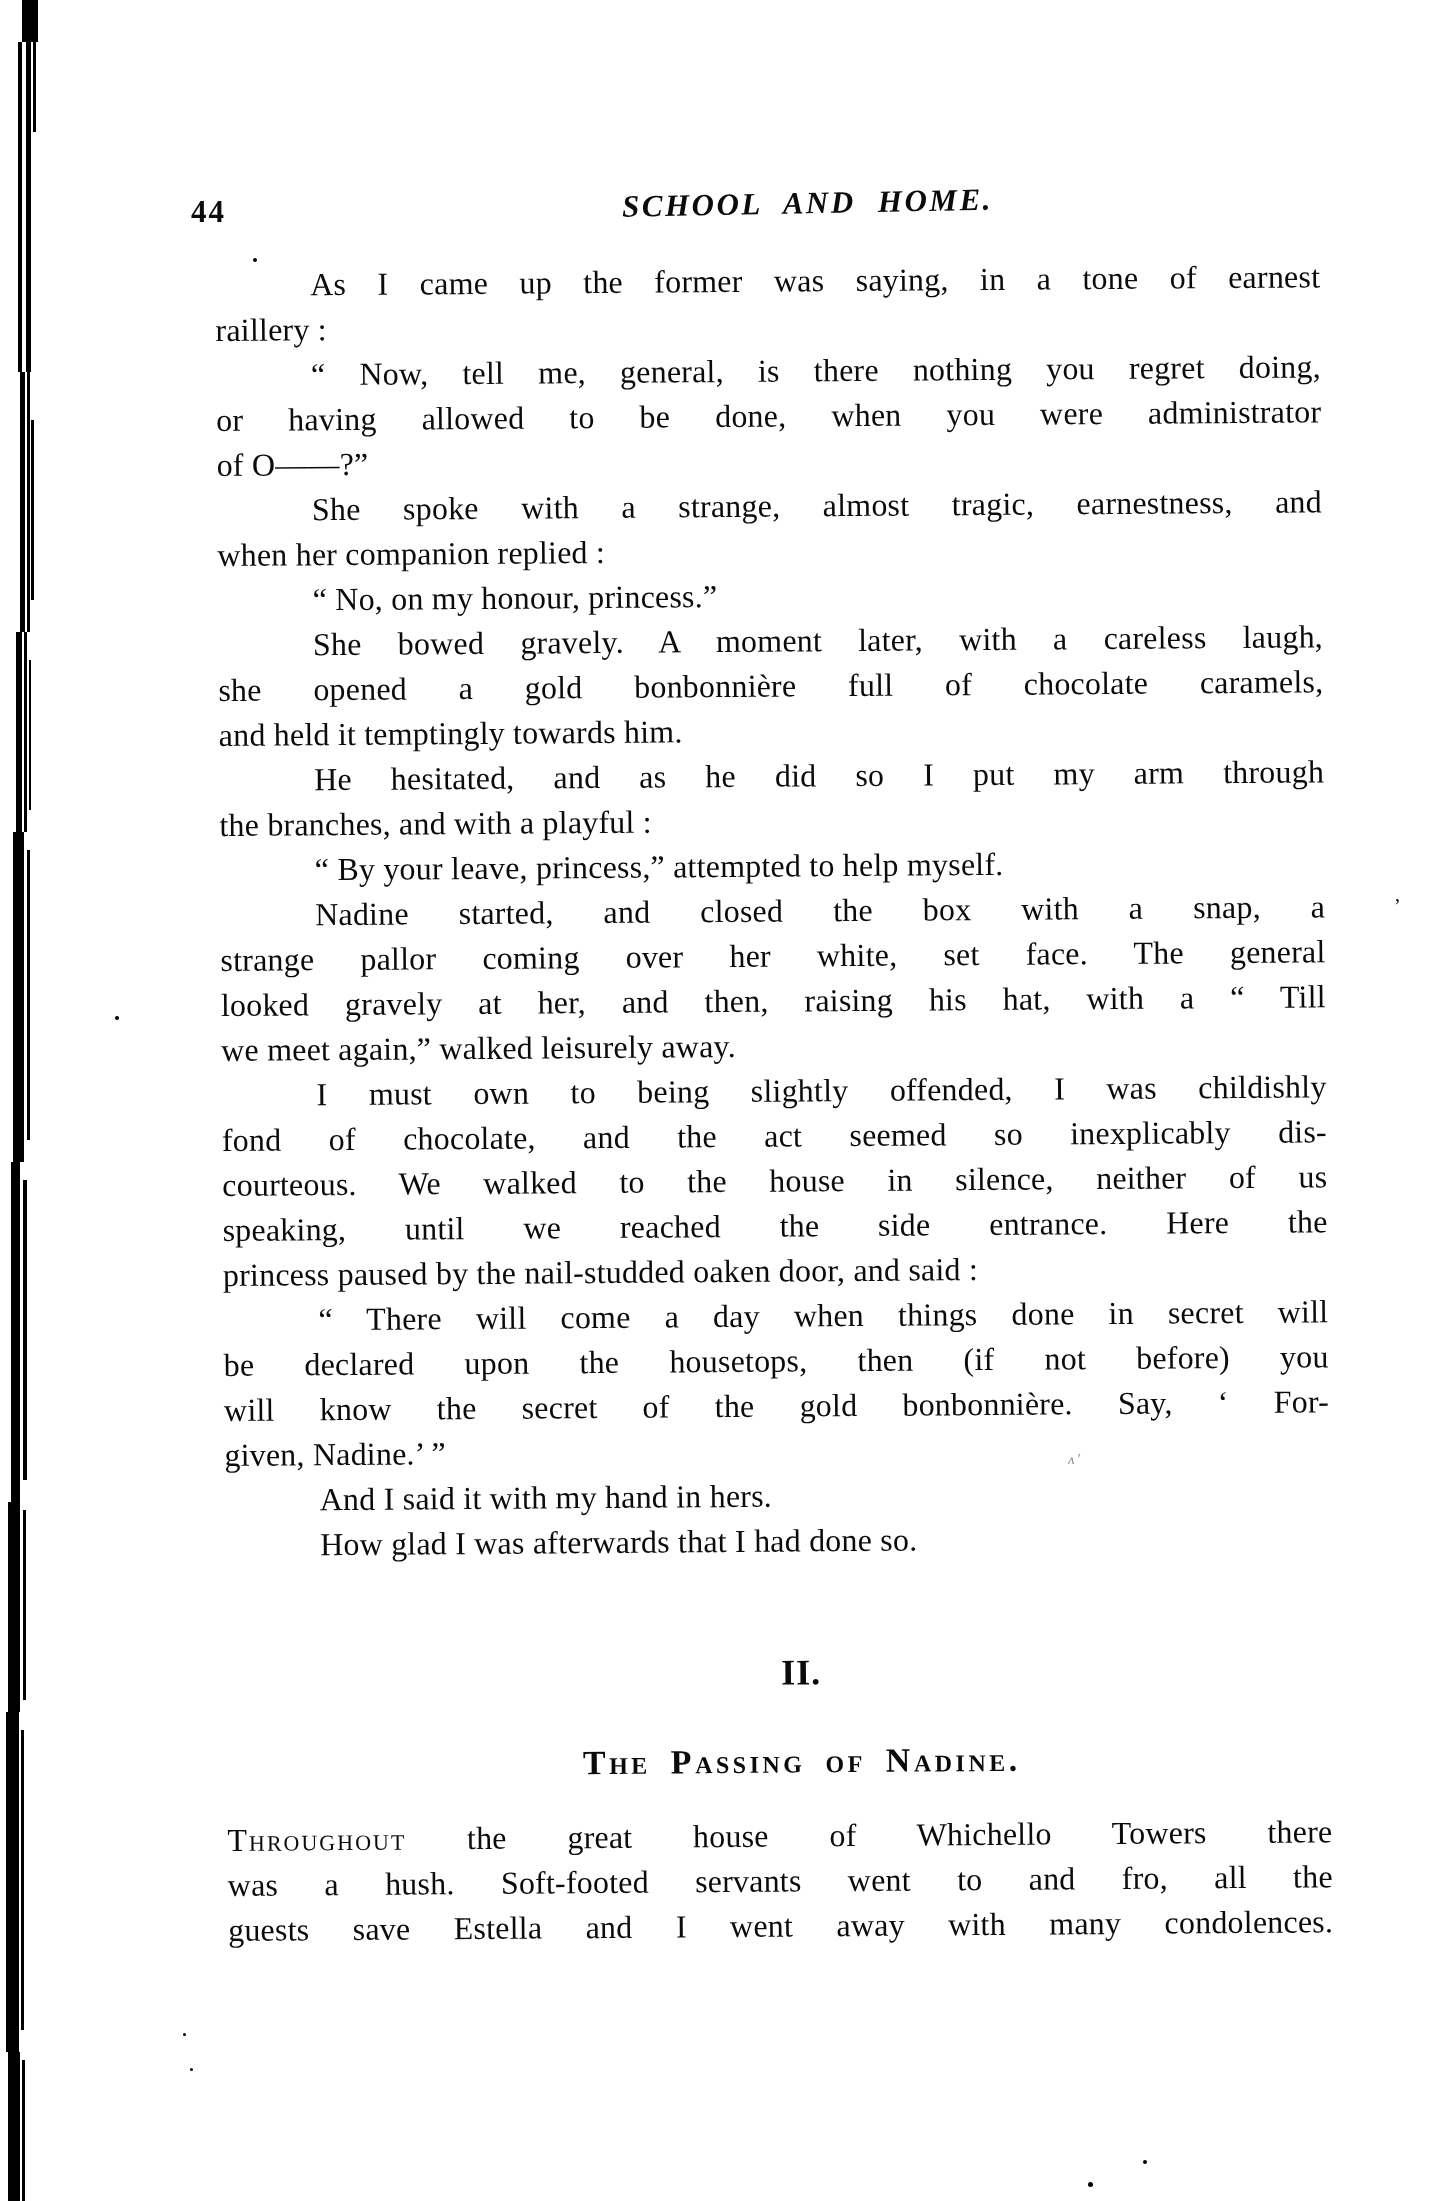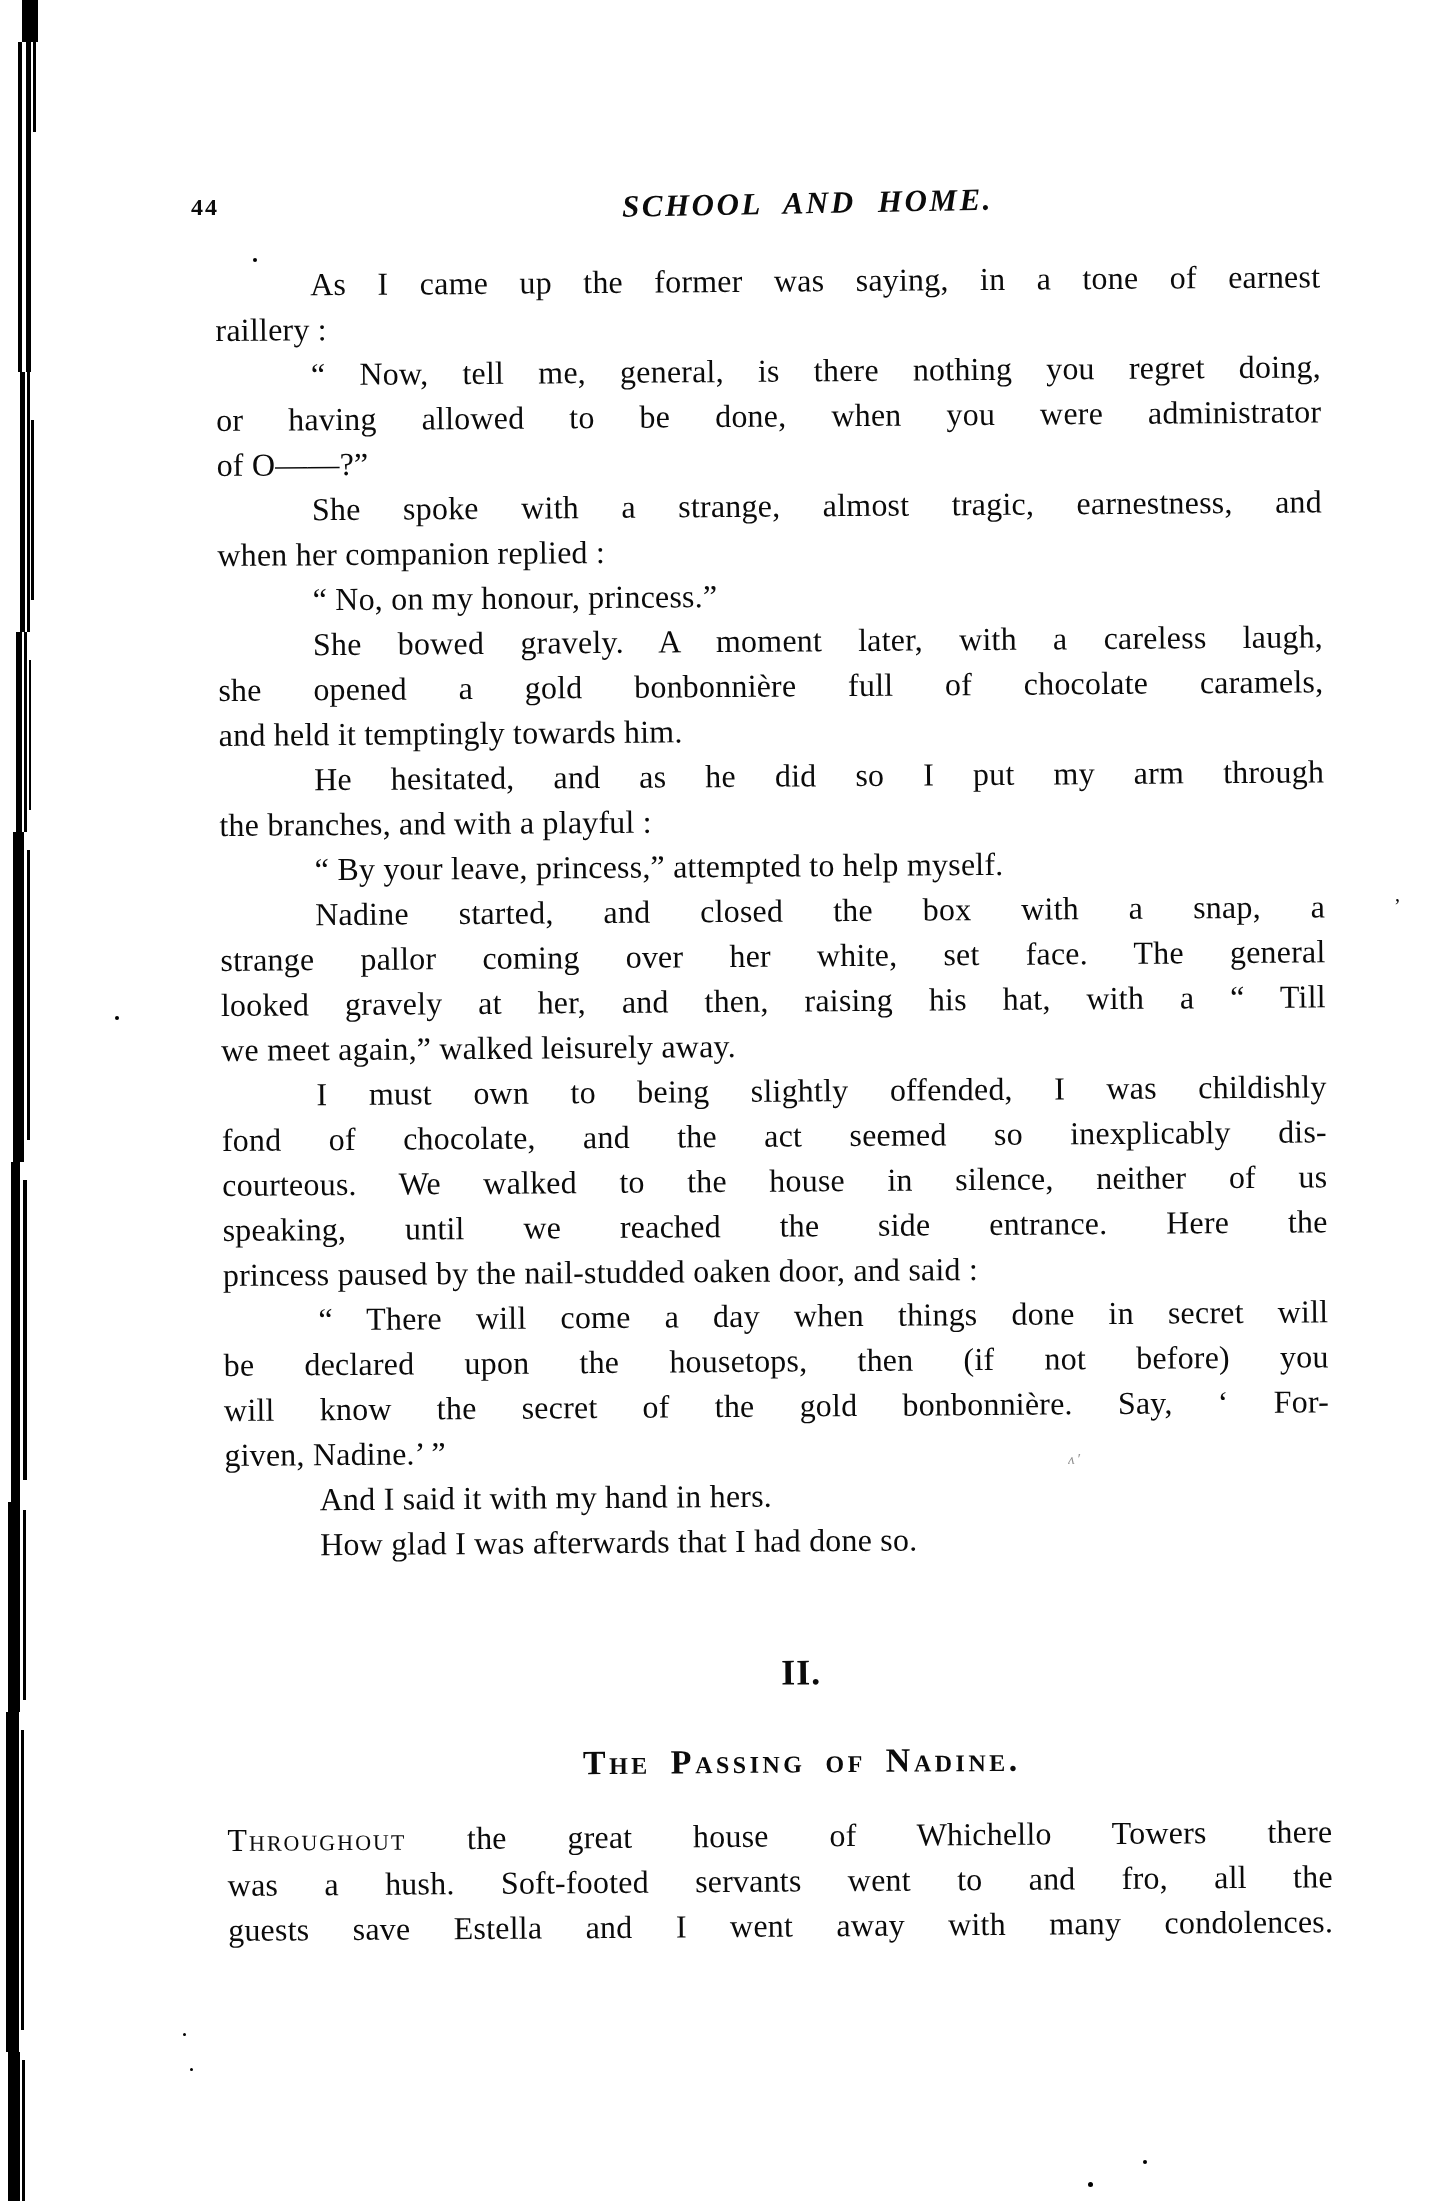--- a/index.html
+++ b/index.html
@@ -5,21 +5,21 @@
   html,body{margin:0;padding:0;background:#e8e8e8;}
   .page{
     position:relative;width:1435px;height:2201px;background:#ffffff;
     font-family:"Liberation Serif","DejaVu Serif",serif;color:#0b0b0b;
     overflow:hidden;
   }
   
   .binding{position:absolute;left:0;top:0;width:48px;height:2201px;}
   
   .header{position:absolute;left:215px;top:186px;width:1105px;height:46px;}
-  .page-number{position:absolute;left:-24px;top:8px;font-size:24px;font-weight:700;letter-spacing:2px;}
+  .page-number{position:absolute;left:-24px;top:8px;font-size:31px;font-weight:700;letter-spacing:2px;}
   .running-title{
     position:absolute;left:0;right:0;top:0;text-align:center;font-style:italic;
     font-size:31px;letter-spacing:2.5px;word-spacing:12px;padding-left:80px;
     transform:rotate(-1.1deg);font-weight:600;
   }
   
   .text-col{
     position:absolute;left:215px;top:263px;width:1105px;
     transform:rotate(-0.45deg);transform-origin:0 0;
   }

